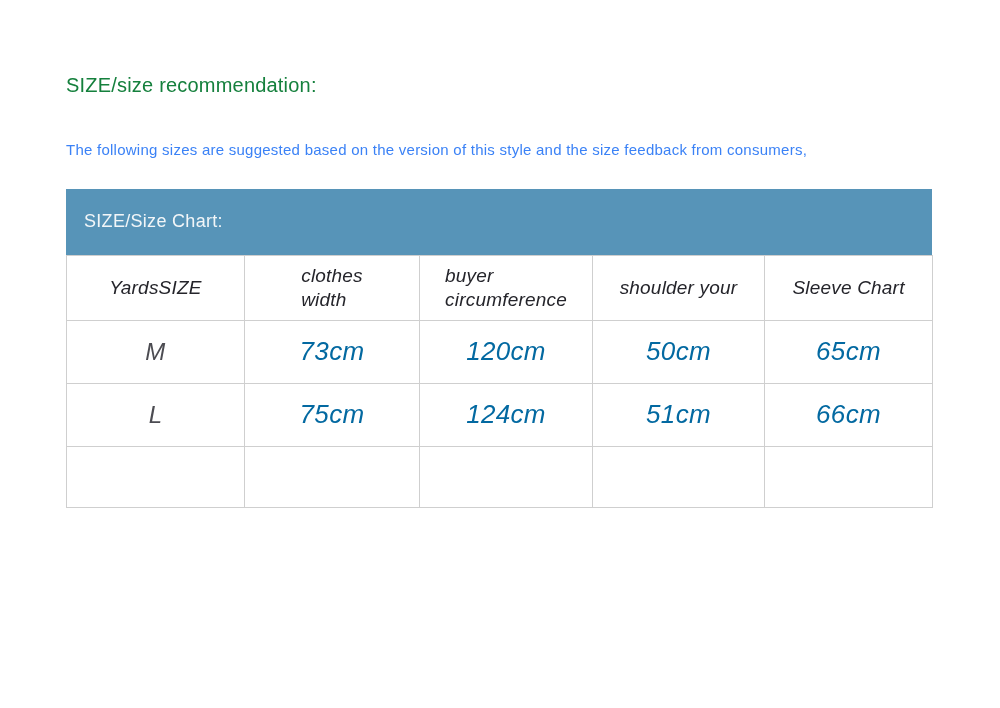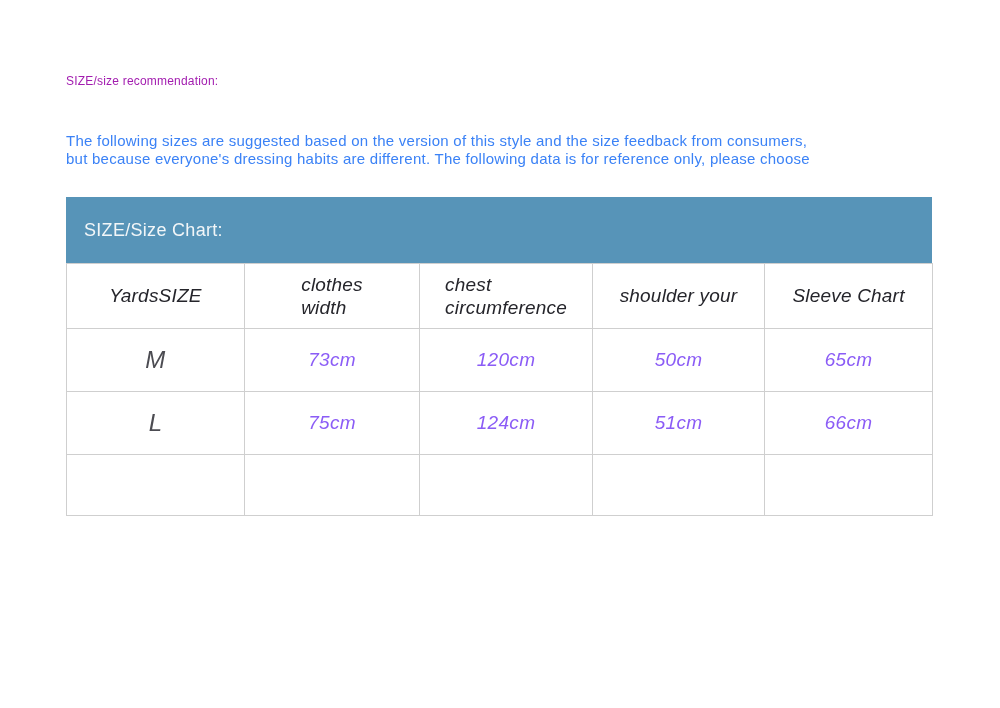--- a/index.html
+++ b/index.html
@@ -11,23 +11,23 @@
     width: 1000px;
     height: 708px;
     font-family: "Liberation Sans", sans-serif;
     color: #26262c;
     overflow: hidden;
   }
   .content {
     padding: 74px 0 0 66px;
   }
   .heading {
-    font-size: 12px;
+    font-size: 20px;
     letter-spacing: 0.2px;
-    color: #a21caf;
+    color: #15803d;
   }
   .para {
     margin-top: 44px;
     font-size: 15px;
     line-height: 17.5px;
     letter-spacing: 0.25px;
     color: #3b82f6;
   }
   .para div {
     white-space: nowrap;
@@ -67,43 +67,42 @@
     color: #25252b;
     letter-spacing: 0.2px;
   }
   .hstack {
     display: inline-block;
     text-align: left;
     line-height: 1.22;
   }
   .size-table tbody td {
     height: 62px;
-    font-size: 19px;
-    color: #8b5cf6;
+    font-size: 26px;
+    color: #0369a1;
     letter-spacing: 0.3px;
   }
   .size-table tbody td.size-cell {
     font-size: 24px;
     color: #4c4c52;
   }
   .size-table tr.empty-row td {
     height: 60px;
     border-top-color: #bdbdbd;
   }
 </style>
 </head>
 <body>
 
 <div class="content">
 
   <div class="heading">SIZE/size recommendation:</div>
 
   <div class="para">
     <div>The following sizes are suggested based on the version of this style and the size feedback from consumers,</div>
-    <div>but because everyone's dressing habits are different. The following data is for reference only, please choose</div>
   </div>
 
   <div class="title-bar" style="background: rgb(87, 148, 184);">
     <span class="title-text">SIZE/Size Chart:</span>
   </div>
 
   <table class="size-table">
     <colgroup>
       <col style="width:178px">
       <col style="width:175px">
@@ -119,21 +118,21 @@
           </span>
         </th>
         <th>
           <span class="hstack">
             <div>clothes</div>
             <div>width</div>
           </span>
         </th>
         <th>
           <span class="hstack">
-            <div>chest</div>
+            <div>buyer</div>
             <div>circumference</div>
           </span>
         </th>
         <th>
           <span class="hstack">
             <div>shoulder your</div>
           </span>
         </th>
         <th>
           <span class="hstack">

